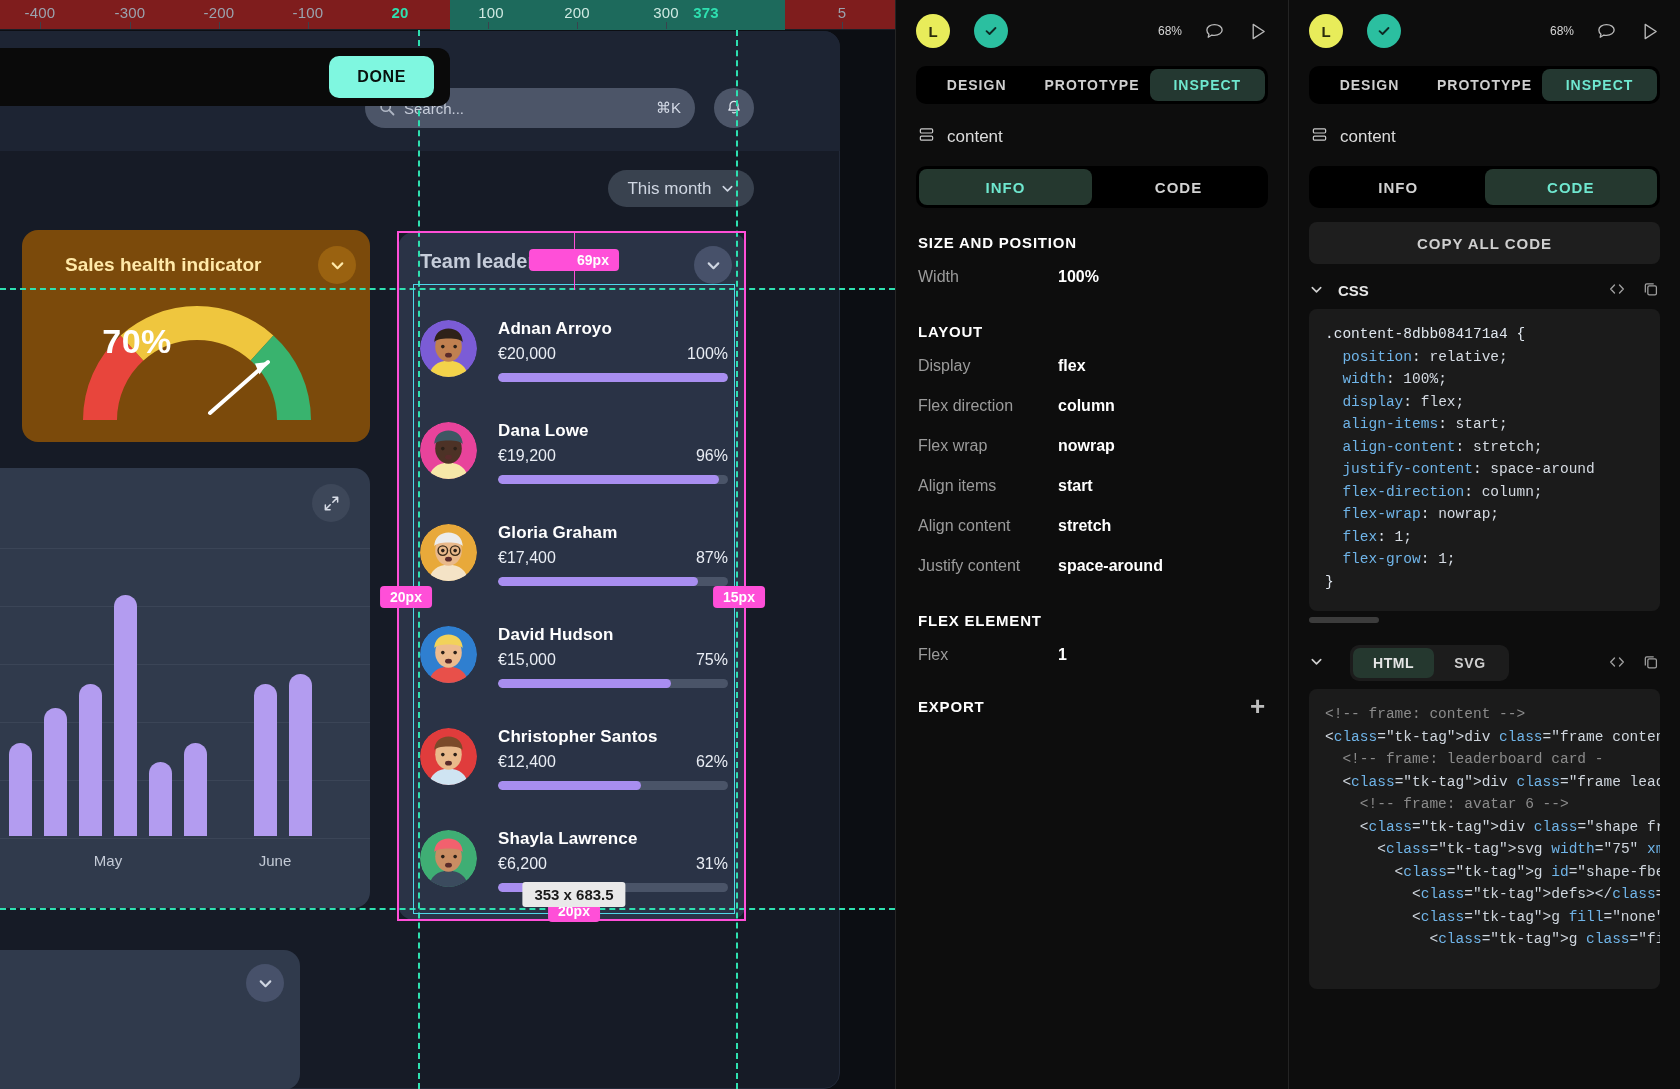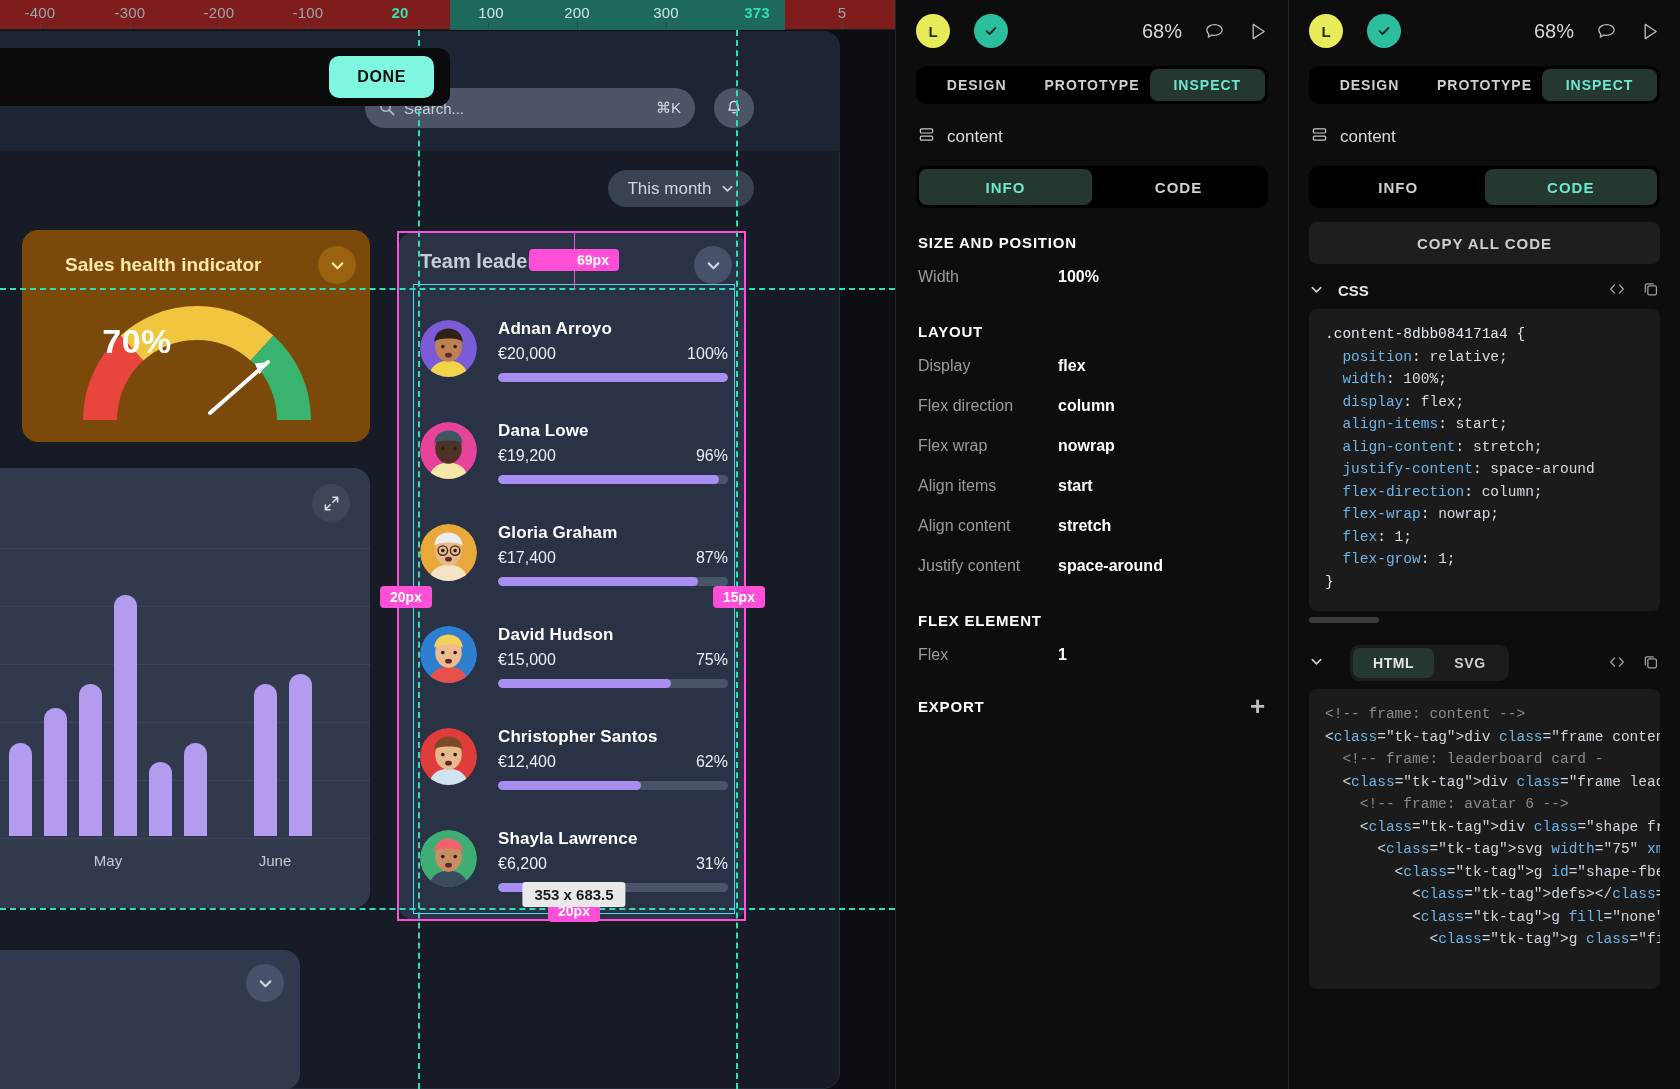--- a/index.html
+++ b/index.html
@@ -201,21 +201,21 @@
   }
   .av-l {
     width: 34px; height: 34px; border-radius: 50%; background: #e8ec5a;
     color: #2b2d0c; font-size: 15px; font-weight: 700;
     display: flex; align-items: center; justify-content: center;
   }
   .av-check {
     width: 34px; height: 34px; border-radius: 50%; background: #2bbfa0;
     display: flex; align-items: center; justify-content: center; margin-left: 24px;
   }
-  .zoomlbl { margin-left: auto; color: #d6d6d6; font-size: 20px; }
+  .zoomlbl { margin-left: auto; color: #d6d6d6; font-size: 12px; }
   .p-icon { margin-left: 22px; opacity: .85; display:flex; }
 
   .seg3 {
     margin: 4px 20px 0; height: 38px; background: #000; border-radius: 10px;
     display: flex; align-items: flex-start; padding: 3px;
   }
   .seg3 > div {
     flex: 1; height: 32px; border-radius: 8px; display: flex;
     align-items: center; justify-content: center;
     color: #cfcfcf; font-size: 14px; font-weight: 700; letter-spacing: 1px;
@@ -525,21 +525,21 @@
           <div class="ruler-mark" style="left: 219px;"></div>
           <div class="ruler-tick" style="left: 308px;">-100</div>
           <div class="ruler-mark" style="left: 308px;"></div>
           <div class="ruler-tick accent" style="left: 400px;">20</div>
           <div class="ruler-tick onband" style="left: 460px; margin-left: 31px;">100</div>
           <div class="ruler-mark" style="left: 488px;"></div>
           <div class="ruler-tick onband" style="left: 577px;">200</div>
           <div class="ruler-mark" style="left: 577px;"></div>
           <div class="ruler-tick onband" style="left: 666px;">300</div>
           <div class="ruler-mark" style="left: 666px;"></div>
-          <div class="ruler-tick accent" style="left: 757px; text-align: center;">373</div>
+          <div class="ruler-tick accent" style="left: 706px; text-align: center;">373</div>
           <div class="ruler-tick" style="left: 842px;">5</div>
           <div class="ruler-mark" style="left: 842px;"></div>
         </div>
     </div>
 
     <div class="toast">
       <div class="tmsg">
         
         
       </div>

